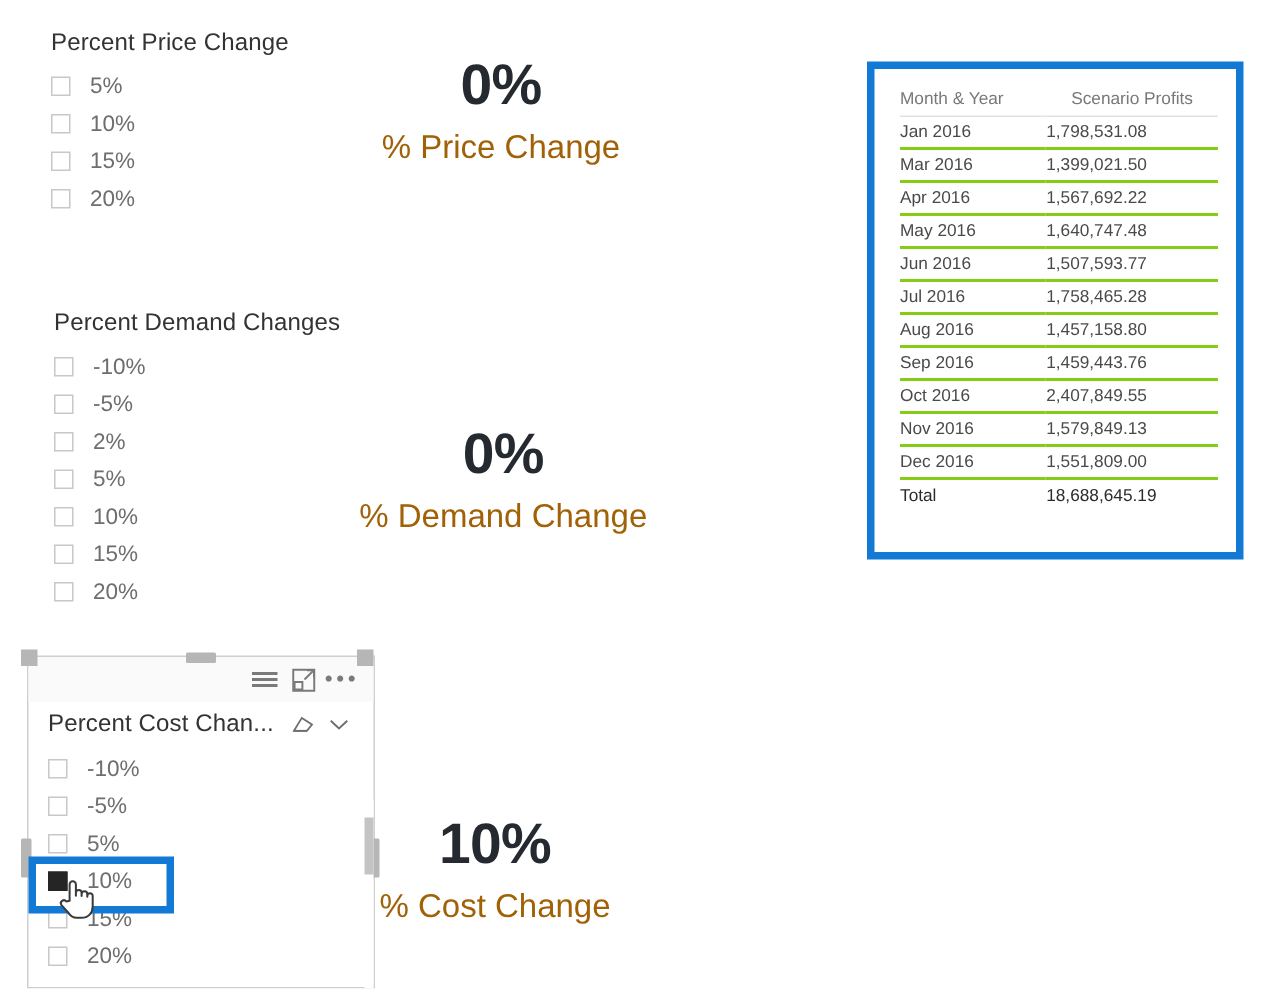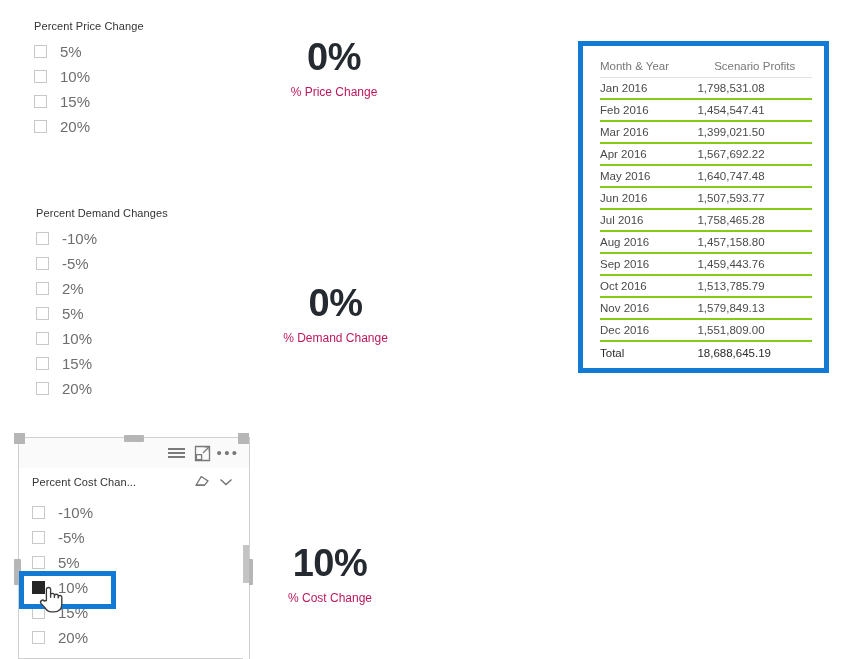--- a/index.html
+++ b/index.html
@@ -12,21 +12,21 @@
     height: 659px;
     position: relative;
     overflow: hidden;
     font-family: "Liberation Sans", sans-serif;
     color: #333333;
   }
 
   
   .slicer { position: absolute; }
   .slicer-title {
-    font-size: 11px;
+    font-size: 16px;
     color: #333333;
     letter-spacing: .1px;
     white-space: nowrap;
   }
   .slicer-items { margin-top: 7px; }
   .slicer-item {
     display: flex;
     align-items: center;
     height: 25px;
     cursor: pointer;
@@ -54,22 +54,22 @@
   .card { position: absolute; text-align: center; }
   .card .val {
     font-size: 38px;
     font-weight: bold;
     color: #252a31;
     line-height: 1;
     letter-spacing: -.5px;
   }
   .card .cap {
     margin-top: 9px;
-    font-size: 12px;
-    color: #be185d;
+    font-size: 22px;
+    color: #a16207;
     white-space: nowrap;
   }
 
   
   #profit-table-wrap {
     position: absolute;
     left: 578px;
     top: 41px;
     width: 251px;
     height: 332px;
@@ -143,21 +143,21 @@
     margin: 2.4px 0;
   }
   .ico-dots { letter-spacing: 2.4px; color: #7a7a7a; font-size: 15px; line-height: 8px; }
 
   
   #cost-field-row {
     position: absolute;
     left: 13px; top: 36px;
     width: 206px;
     display: flex;
-    align-items: flex-end;
+    align-items: center;
   }
   #cost-field-row .slicer-title { flex: 1 1 auto; overflow: hidden; }
   .field-ico { width: 24px; display: flex; justify-content: center; cursor: pointer; }
 
   #cost-items { position: absolute; left: 13px; top: 62px; }
 
   
   .h-corner {
     position: absolute;
     width: 11px; height: 11px;
@@ -292,24 +292,20 @@
         <th class="c1">Month &amp; Year</th>
         <th class="c2">Scenario Profits</th>
       </tr>
     </thead>
     <tbody>
       <tr>
         <td class="c1">Jan 2016</td>
         <td class="c2">1,798,531.08</td>
       </tr>
       <tr>
-        <td class="c1">Feb 2016</td>
-        <td class="c2">1,454,547.41</td>
-      </tr>
-      <tr>
         <td class="c1">Mar 2016</td>
         <td class="c2">1,399,021.50</td>
       </tr>
       <tr>
         <td class="c1">Apr 2016</td>
         <td class="c2">1,567,692.22</td>
       </tr>
       <tr>
         <td class="c1">May 2016</td>
         <td class="c2">1,640,747.48</td>
@@ -325,21 +321,21 @@
       <tr>
         <td class="c1">Aug 2016</td>
         <td class="c2">1,457,158.80</td>
       </tr>
       <tr>
         <td class="c1">Sep 2016</td>
         <td class="c2">1,459,443.76</td>
       </tr>
       <tr>
         <td class="c1">Oct 2016</td>
-        <td class="c2">1,513,785.79</td>
+        <td class="c2">2,407,849.55</td>
       </tr>
       <tr>
         <td class="c1">Nov 2016</td>
         <td class="c2">1,579,849.13</td>
       </tr>
       <tr>
         <td class="c1">Dec 2016</td>
         <td class="c2">1,551,809.00</td>
       </tr>
       <tr class="total">

